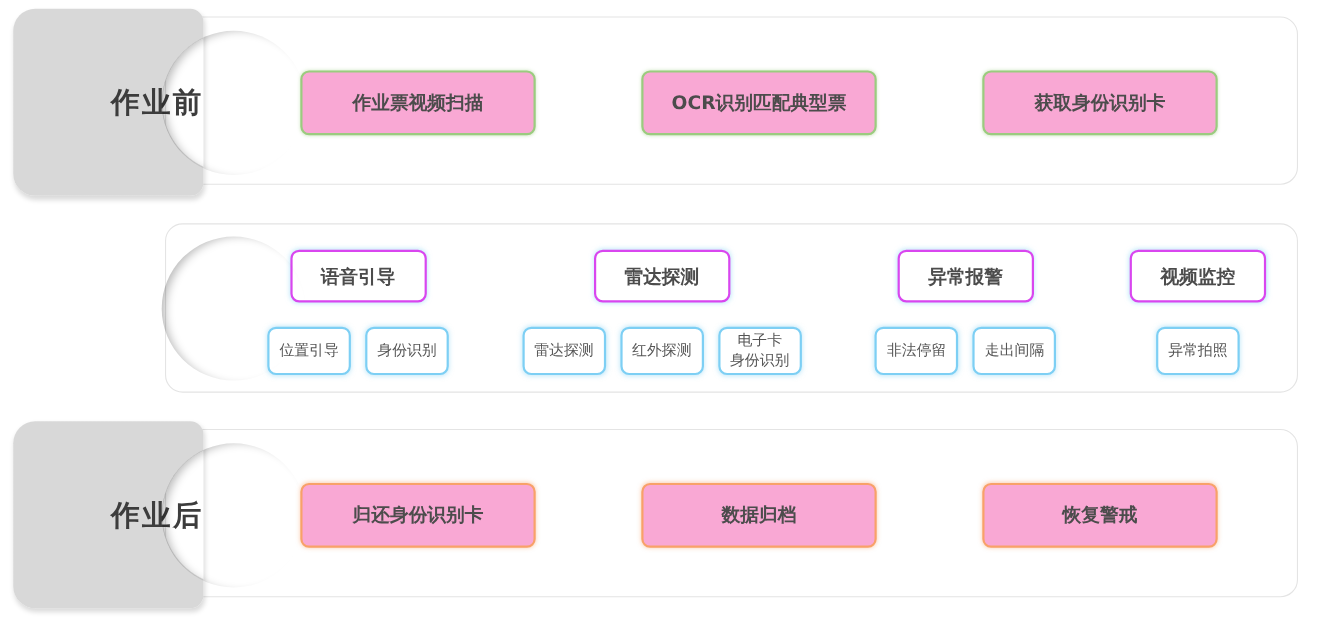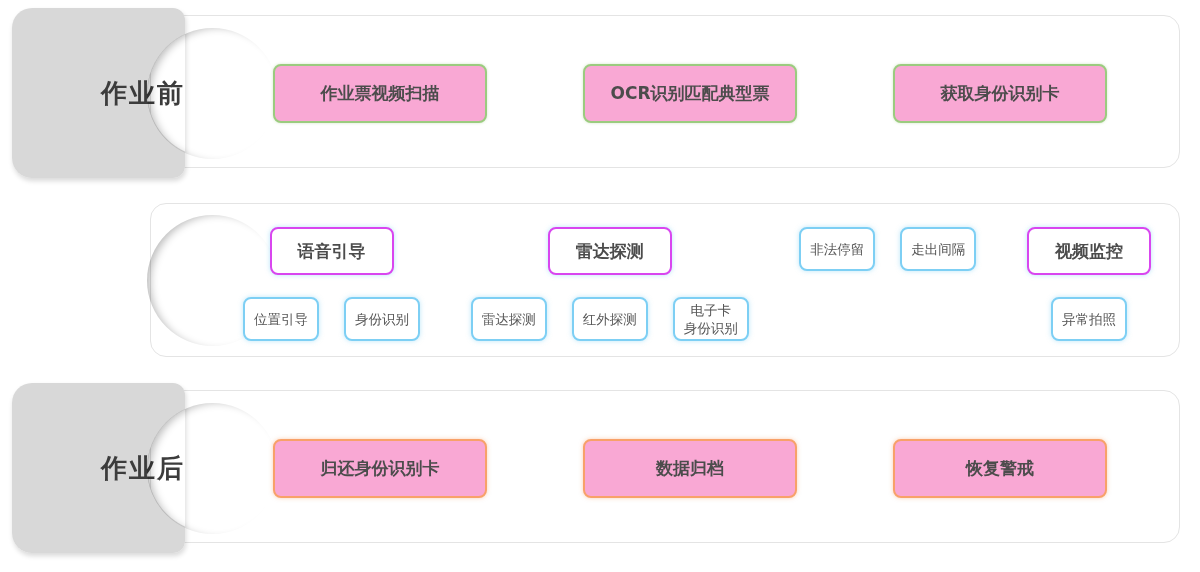--- a/index.html
+++ b/index.html
@@ -47,21 +47,21 @@
   .accent-orange{border-color:#f8a169;box-shadow:0 0 4px rgba(248,161,105,0.5);}
 
   
   .group{display:flex;flex-direction:column;align-items:center;gap:22px;}
   .headbox{
     height:48px;padding:0 26px;background:#fff;border:2px solid #d946ef;border-radius:8px;
     box-sizing:border-box;display:flex;align-items:center;justify-content:center;
     font-size:17px;font-weight:bold;color:#4c4c4c;
     box-shadow:0 0 5px rgba(125,207,244,0.55);
   }
-  .subrow{display:flex;gap:25px;align-items:center;}
+  .subrow{display:flex;gap:13px;align-items:center;}
   .sub{
     min-width:76px;min-height:44px;padding:2px 9px;background:#fff;
     border:2px solid #7dcff4;border-radius:8px;box-sizing:border-box;
     display:flex;align-items:center;justify-content:center;
     font-size:13.5px;color:#555555;line-height:1.35;
     white-space:pre-line;text-align:center;
     box-shadow:0 0 5px rgba(125,207,244,0.5);
   }
 </style>
 </head>
@@ -96,20 +96,21 @@
         <div class="headbox">雷达探测</div>
         <div class="subrow">
           <div class="sub">雷达探测</div>
           <div class="sub">红外探测</div>
           <div class="sub">电子卡
 身份识别</div>
         </div>
       </div>
 
       <div class="group">
+        <div class="headbox">异常报警</div>
         <div class="subrow">
           <div class="sub">非法停留</div>
           <div class="sub">走出间隔</div>
         </div>
       </div>
 
       <div class="group">
         <div class="headbox">视频监控</div>
         <div class="subrow">
           <div class="sub">异常拍照</div>

